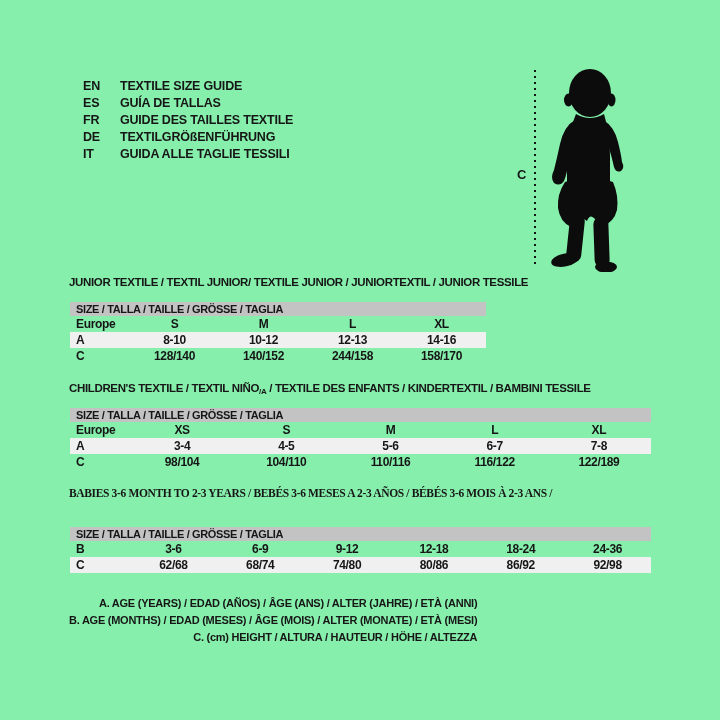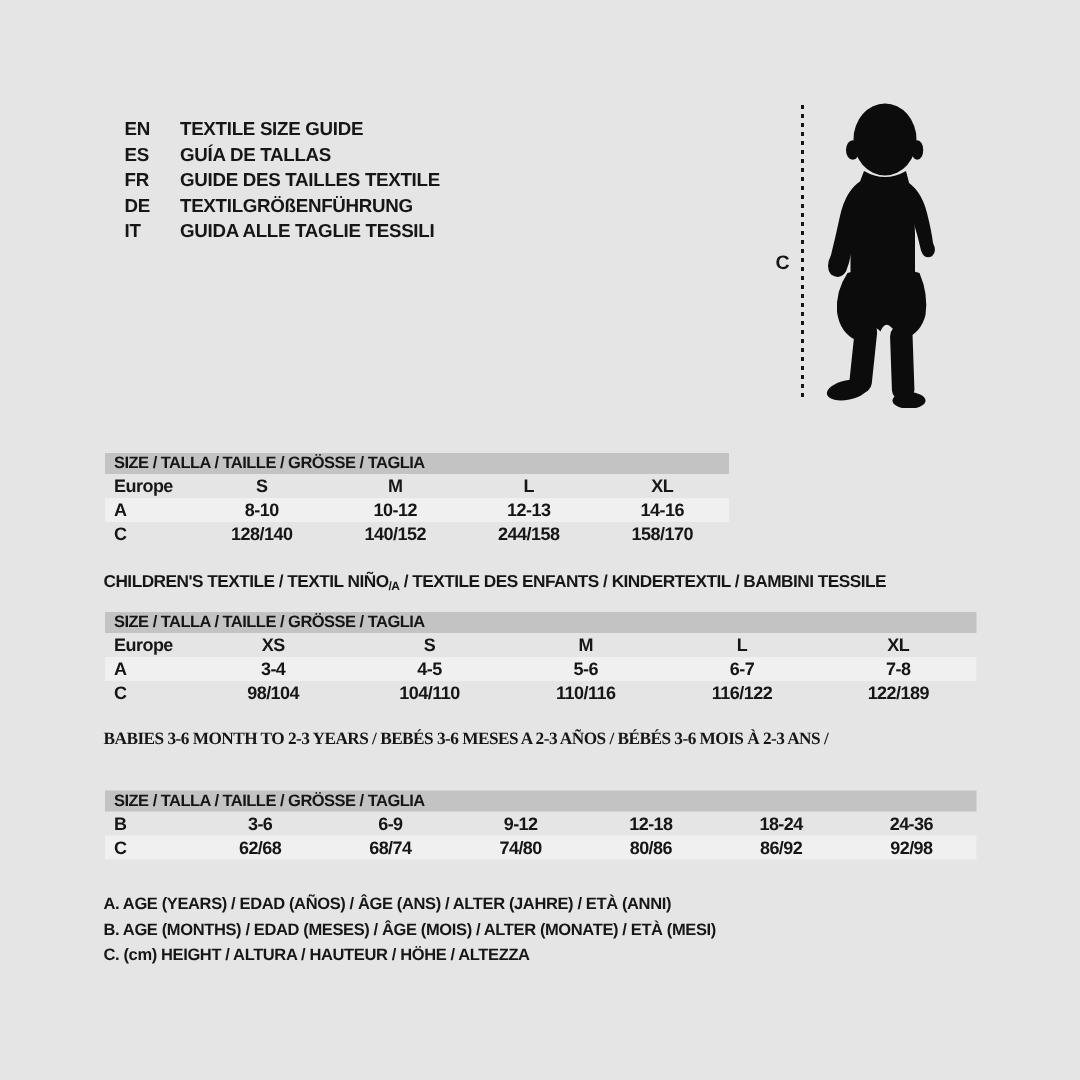--- a/index.html
+++ b/index.html
@@ -1,17 +1,17 @@
 <!DOCTYPE html>
 <html><head>
 <meta charset="utf-8">
 <style>
   html,body{margin:0;padding:0;background:#fff;}
   .canvas{
-    position:relative;width:720px;height:720px;background:#e5e5e5;overflow:hidden;
+    position:relative;width:720px;height:720px;background:#86efac;overflow:hidden;
     font-family:"Liberation Sans","DejaVu Sans",sans-serif;
     color:#161616;font-weight:bold;
   }
   .abs{position:absolute;}
 
   
   .lang-block{left:83px;top:78px;}
   .lang-row{display:flex;line-height:17px;font-size:12.5px;letter-spacing:-0.2px;}
   .lang-code{width:37px;}
 
@@ -30,21 +30,21 @@
   .trow{display:grid;height:16px;line-height:16px;font-size:12px;letter-spacing:-0.35px;}
   .trow.alt{background:#f0f0f0;}
   .cols4{grid-template-columns:60px repeat(4,1fr);}
   .cols5{grid-template-columns:60px repeat(5,1fr);}
   .cols6{grid-template-columns:60px repeat(6,1fr);}
   .lbl{padding-left:6px;text-align:left;}
   .val{text-align:center;}
   .tsub{font-size:8px;vertical-align:-2px;}
 
   
-  .note{font-size:11px;line-height:17px;letter-spacing:-0.25px;white-space:nowrap;}
+  .note{font-size:11px;line-height:17px;letter-spacing:-0.25px;white-space:nowrap;text-align:right;}
 </style>
 </head>
 <body>
 
 <div class="canvas">
 
   <div class="abs lang-block">
     <div class="lang-row">
       <span class="lang-code">EN</span>
       <span>TEXTILE SIZE GUIDE</span>
@@ -83,20 +83,21 @@
 
     <path d="M25,118 Q50,110 73,118 Q79,132 77,146 Q74,158 63,162 L55,155 Q50,149 47,157 Q42,152 36,156 L31,163 Q20,158 18,144 Q17,130 25,118 Z"></path>
 
     <rect x="28" y="150" width="15" height="48" rx="7" transform="rotate(6 35 174)"></rect>
     <rect x="54" y="153" width="15" height="50" rx="7" transform="rotate(-2 61 178)"></rect>
 
     <ellipse cx="25" cy="196" rx="14" ry="6.5" transform="rotate(-12 25 196)"></ellipse>
     <ellipse cx="66" cy="203" rx="11" ry="5.5"></ellipse>
   </svg>
 
+  <div class="abs tbl-title" style="left:69px;top:276px;">JUNIOR TEXTILE / TEXTIL JUNIOR/ TEXTILE JUNIOR / JUNIORTEXTIL / JUNIOR TESSILE</div>
   <div class="tbl" style="left:70px;top:302px;width:416px;">
     <div class="thead">SIZE / TALLA / TAILLE / GRÖSSE / TAGLIA</div>
     <div class="trow cols4">
       <span class="lbl">Europe</span>
       <span class="val">S</span>
       <span class="val">M</span>
       <span class="val">L</span>
       <span class="val">XL</span>
     </div>
     <div class="trow cols4 alt">

